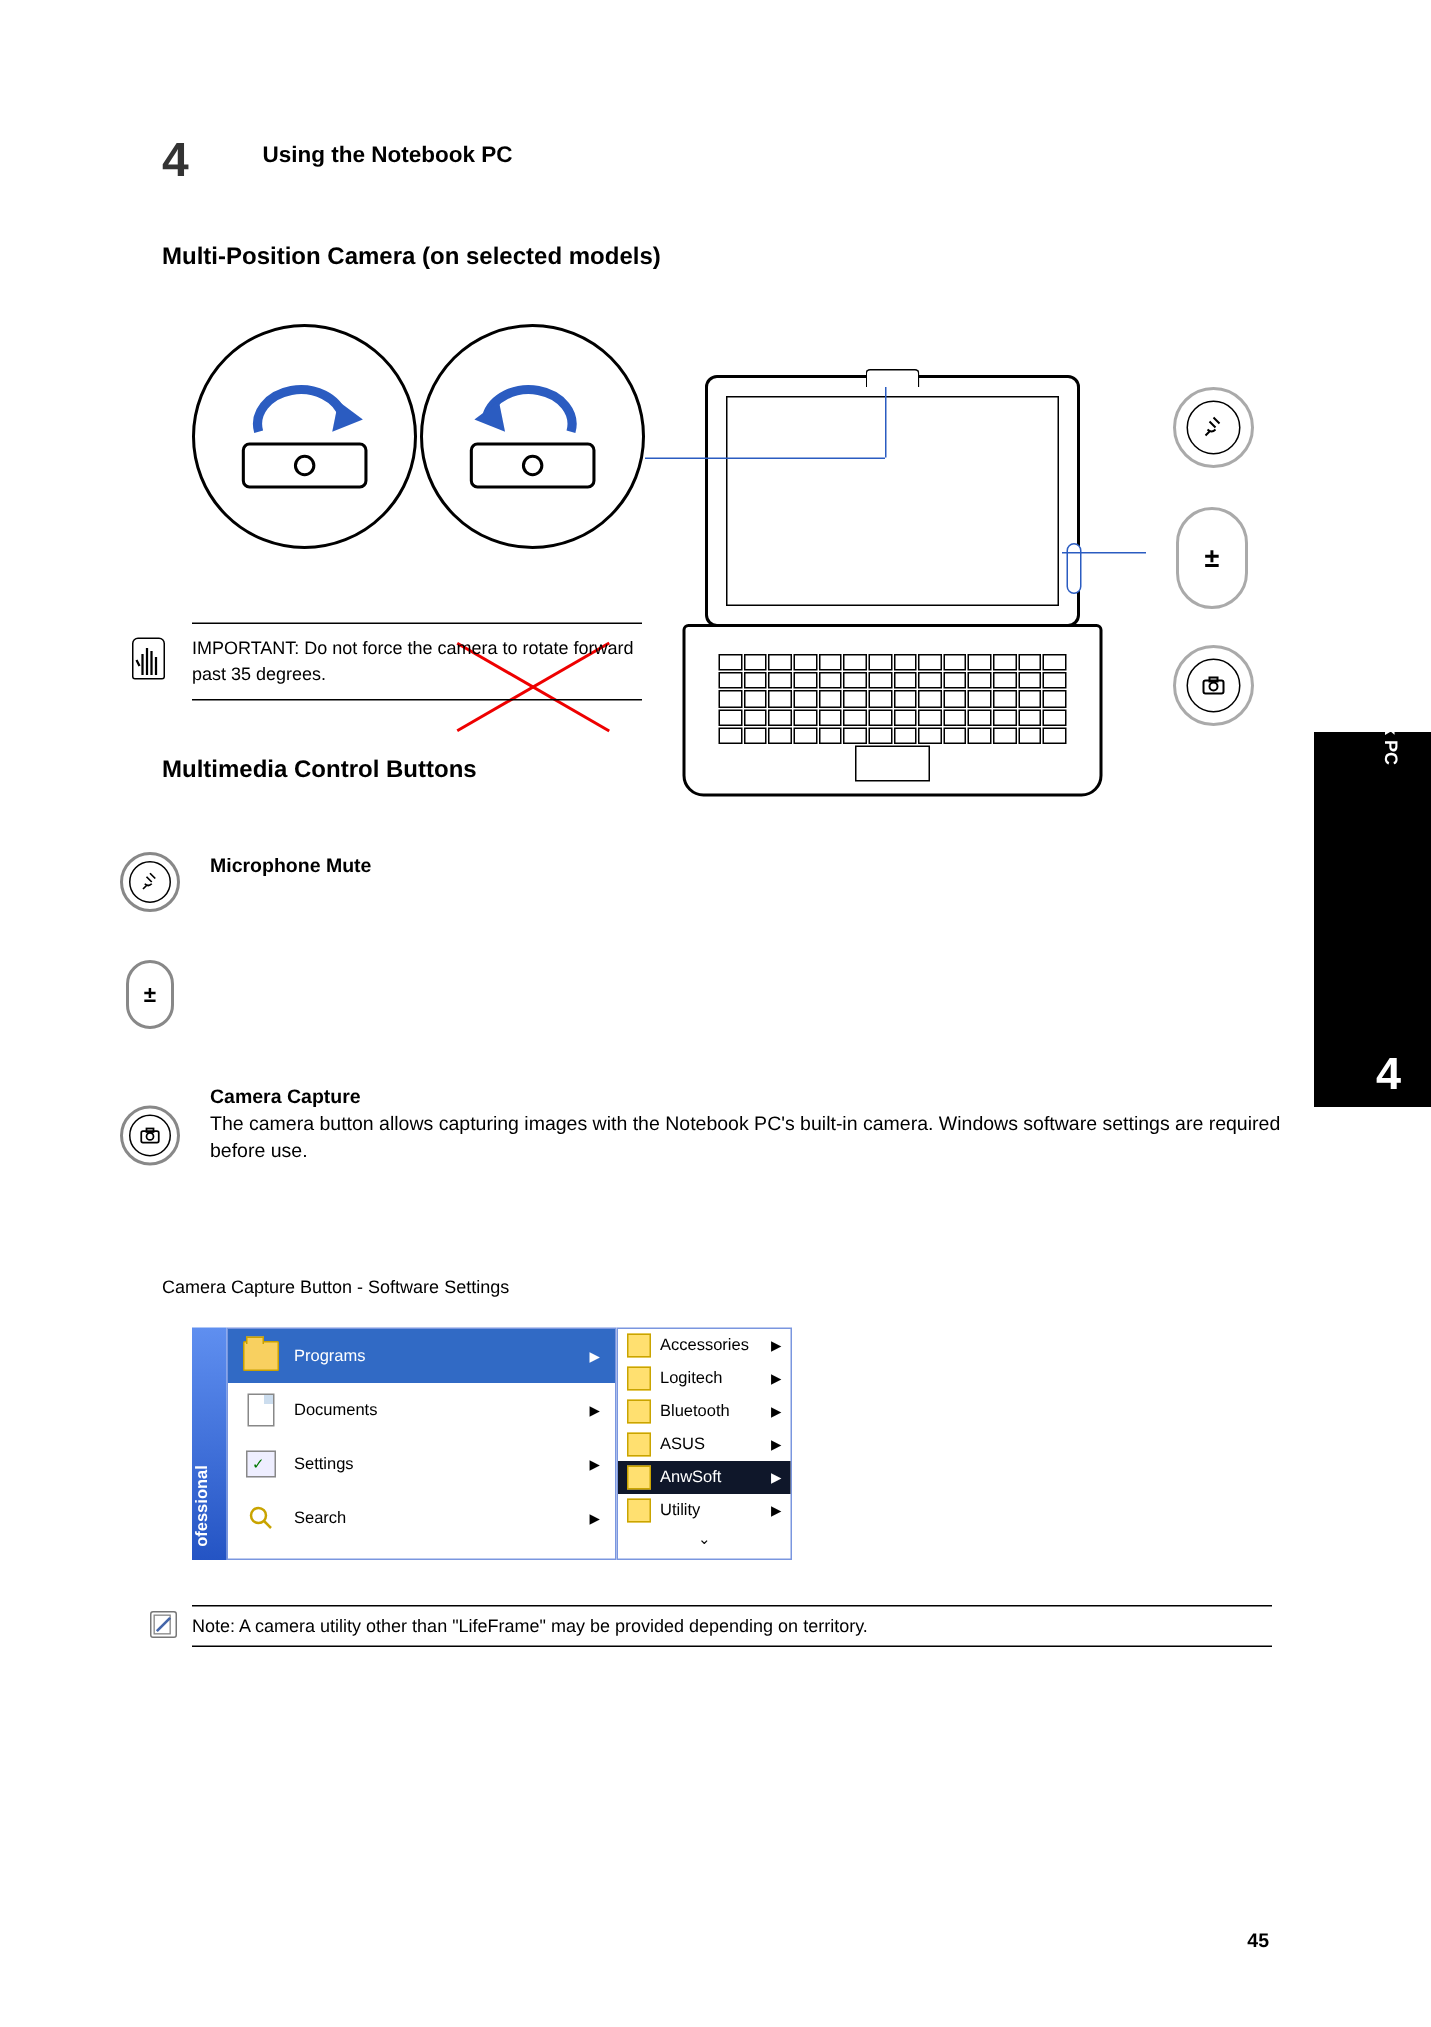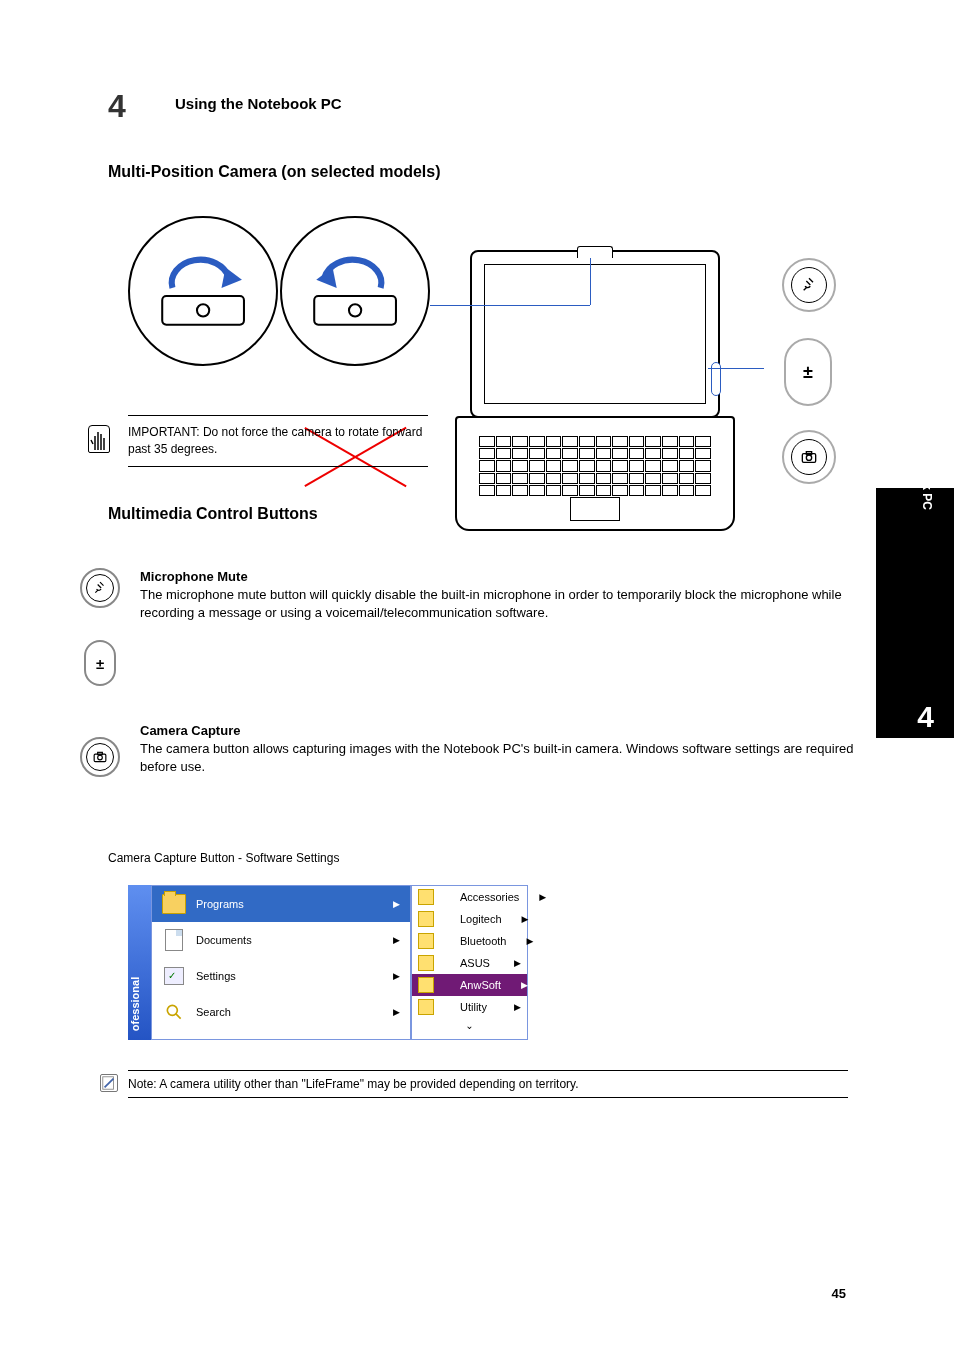--- a/index.html
+++ b/index.html
@@ -25,22 +25,22 @@
   .winxp-sidebar { width: 23px; height: 155px; background: linear-gradient(to top, #2454c4, #5f8ff0); position: relative; }
   .winxp-sidebar-text { transform: rotate(-90deg); transform-origin: center; position: absolute; bottom: 30px; left: -20px; color: #fff; font-size: 11px; font-weight: bold; white-space: nowrap; }
   .menu-column { background: #fff; border: 1px solid #7a96df; }
   .menu-col1 { width: 260px; height: 155px; }
   .menu-item { display: flex; align-items: center; padding: 6px 10px; font-size: 11px; position: relative; }
   .menu-item.highlighted { background: #316ac5; color: #fff; }
   .menu-item .arrow { margin-left: auto; font-size: 9px; }
   .menu-icon-box { width: 24px; height: 24px; margin-right: 10px; flex-shrink: 0; display: flex; align-items: center; justify-content: center; }
   .menu-col2 { width: 117px; }
   .menu-col3 { width: 144px; }
-  .menu-item-sm { display: flex; align-items: center; padding: 3px 6px; font-size: 11px; position: relative; gap: 20px; }
-  .menu-item-sm.highlighted { background: #701a75; color: #fff; }
+  .menu-item-sm { display: flex; align-items: center; padding: 3px 6px; font-size: 11px; position: relative; }
+  .menu-item-sm.highlighted { background: #0f172a; color: #fff; }
   .menu-item-sm .arrow { margin-left: auto; font-size: 9px; }
   .menu-icon-sm { width: 16px; height: 16px; margin-right: 6px; flex-shrink: 0; border: 1px solid #c9a400; background: #ffe070; }
   .menu-icon-app { width: 16px; height: 16px; margin-right: 6px; flex-shrink: 0; display:flex; align-items:center; justify-content:center; }
   .expand-chevron { text-align: center; font-size: 10px; padding: 2px; }
   
   .note-box { position: absolute; left: 128px; top: 1070px; width: 720px; border-top: 1px solid #000; border-bottom: 1px solid #000; padding: 6px 0; font-size: 12px; }
   .note-icon { position: absolute; left: 100px; top: 1074px; width: 18px; height: 18px; border: 1px solid #777; border-radius: 2px; }
   .footer-pagenum { position: absolute; right: 108px; bottom: 50px; font-size: 13px; font-weight: bold; }
 
   
@@ -216,21 +216,21 @@
 <div class="section-heading" style="left:108px; top:505px;">Multimedia Control Buttons</div>
 
 <div class="button-row" style="left:80px; top:568px;">
   <div class="row-icon-circle">
     <div style="width:28px;height:28px;border:1.5px solid #000;border-radius:50%;display:flex;align-items:center;justify-content:center;">
       <svg width="14" height="14" viewBox="0 0 24 24">
           <path d="M12 2 L18 8 M8 6 L14 12 M6 14 Q10 18 14 14 M8 16 L4 20" stroke="#000" stroke-width="2" fill="none"></path>
         </svg>
     </div>
   </div>
-  <div class="row-text"><strong>Microphone Mute</strong><br><span>The microphone mute button will quickly disable the built-in microphone in order to temporarily block the microphone while recording a message or using a voicemail/telecommunication software.</span></div>
+  <div class="row-text"><strong>Microphone Mute</strong><br></div>
 </div>
 
 <div class="button-row" style="left:84px; top:640px;">
   <div class="row-icon-oval">
     <span style="font-size:15px;font-weight:bold;">±</span>
   </div>
 </div>
 
 <div class="button-row" style="left:80px; top:722px;align-items:flex-end;">
   <div class="row-icon-circle">

